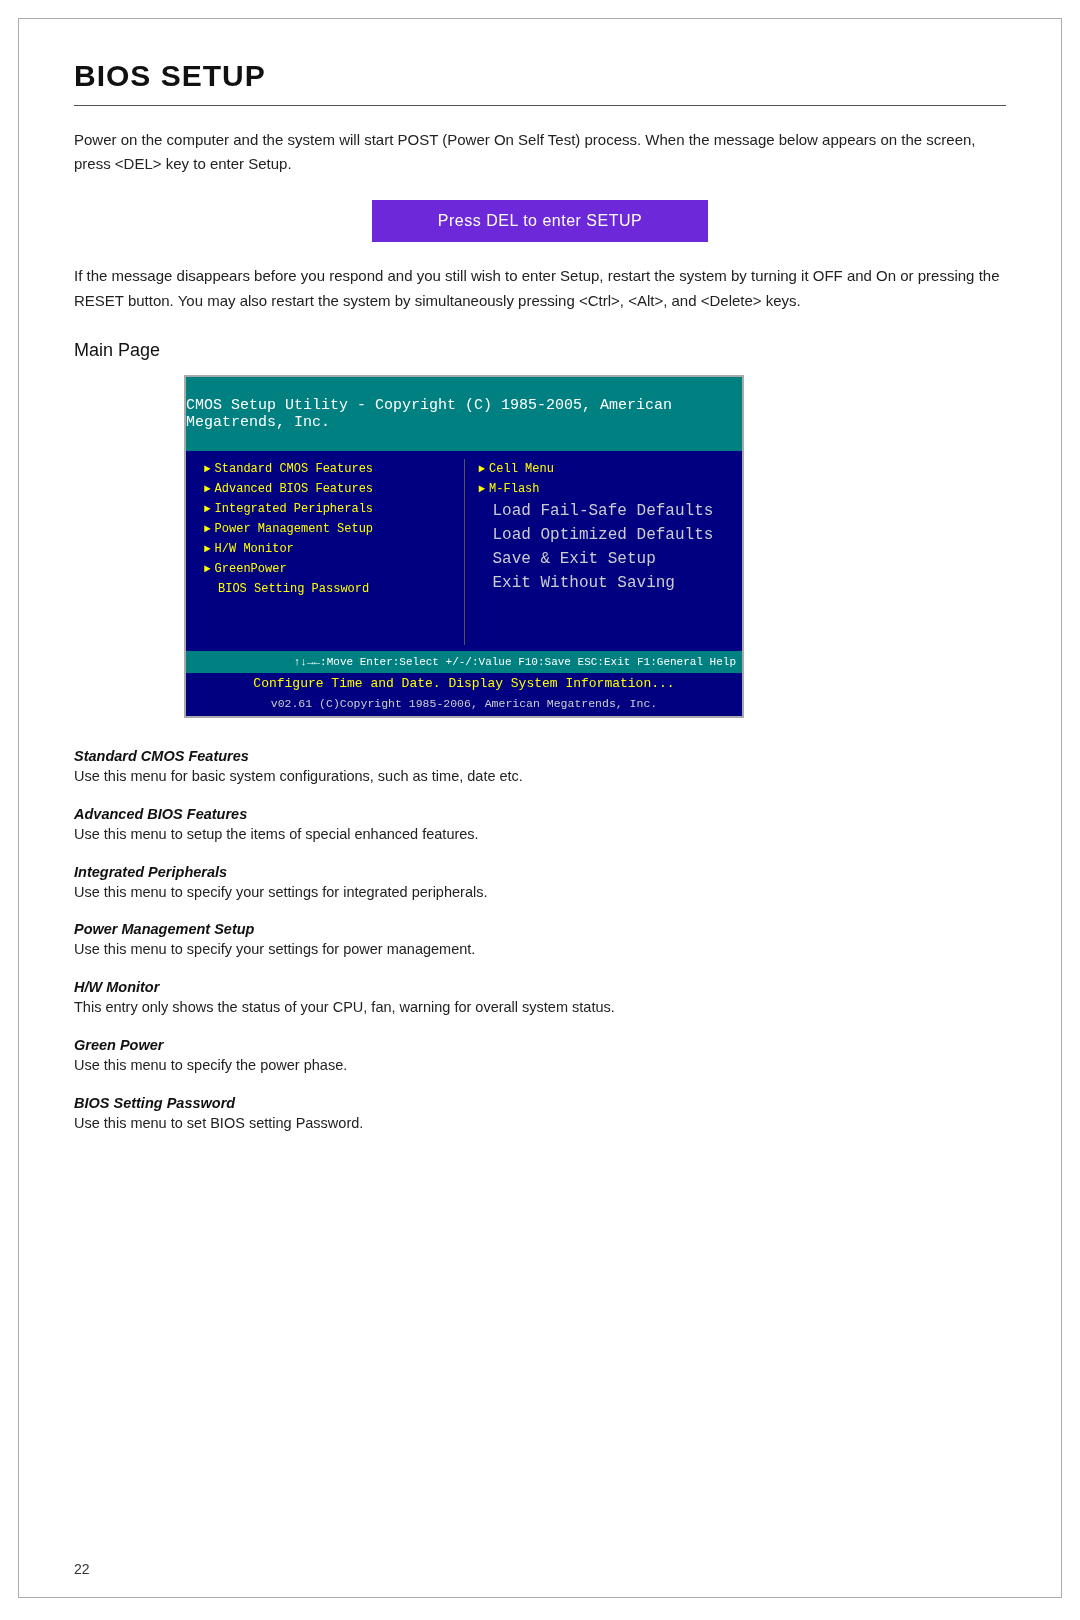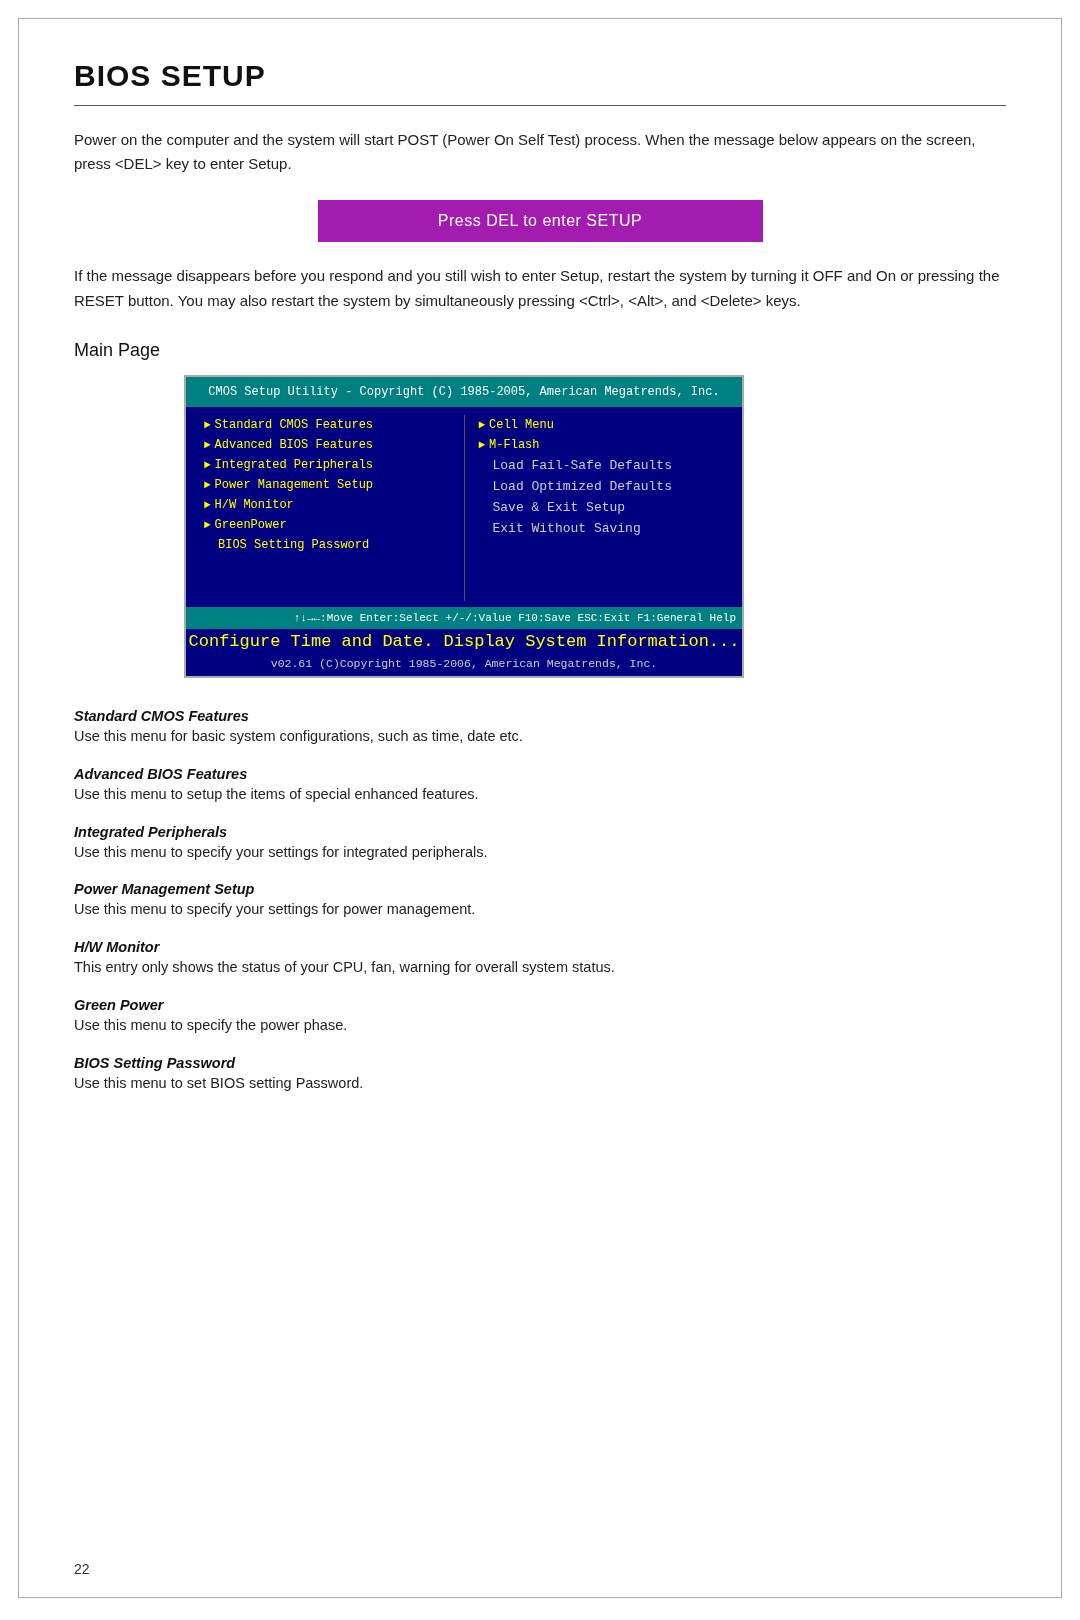--- a/index.html
+++ b/index.html
@@ -32,23 +32,23 @@
       margin-bottom: 22px;
     }
     .intro-para {
       font-size: 15px;
       line-height: 1.6;
       margin-bottom: 24px;
       color: #222;
     }
     .press-del-box {
       display: block;
-      width: 445px;
+      width: 336px;
       margin: 0 auto 22px auto;
-      background: #a21caf;
+      background: #6d28d9;
       color: #fff;
       text-align: center;
       font-size: 16px;
       padding: 12px 0;
       font-family: Arial, sans-serif;
       letter-spacing: 0.5px;
     }
     .second-para {
       font-size: 15px;
       line-height: 1.65;
@@ -70,23 +70,22 @@
       margin-left: 110px;
       margin-bottom: 30px;
       font-family: 'Courier New', monospace;
       font-size: 12.5px;
       color: #ccc;
       padding: 0;
     }
     .bios-title-bar {
       background: #008080;
       color: #fff;
-      text-align: center;
-      padding: 8px 0;
-      font-size: 12px;
+      padding: 20px 0;
+      font-size: 15px;
       font-family: 'Courier New', monospace;
     }
     .bios-body {
       display: flex;
       padding: 8px 12px 6px 12px;
       min-height: 200px;
     }
     .bios-col {
       flex: 1;
       padding: 0 6px;
@@ -106,37 +105,37 @@
       align-items: center;
       gap: 4px;
     }
     .bios-item-arrow {
       color: #ffff00;
       font-size: 11px;
     }
     .bios-item-plain {
       color: #ccc;
       padding: 3px 0;
-      font-size: 13px;
+      font-size: 16px;
       font-family: Liberation Mono, monospace;
     }
     .bios-bottom-bar {
       background: #008080;
       color: #fff;
       text-align: right;
       font-size: 11px;
       padding: 3px 6px;
       font-family: 'Courier New', monospace;
       line-height: 1.5;
     }
     .bios-status-bar {
       background: #000080;
       color: #ffff00;
       text-align: center;
-      font-size: 17px;
+      font-size: 13px;
       padding: 3px 0;
       font-family: 'Courier New', monospace;
     }
     .bios-copyright {
       background: #000080;
       color: #ccc;
       text-align: center;
       font-size: 11.5px;
       padding: 3px 0 6px 0;
       font-family: 'Courier New', monospace;

